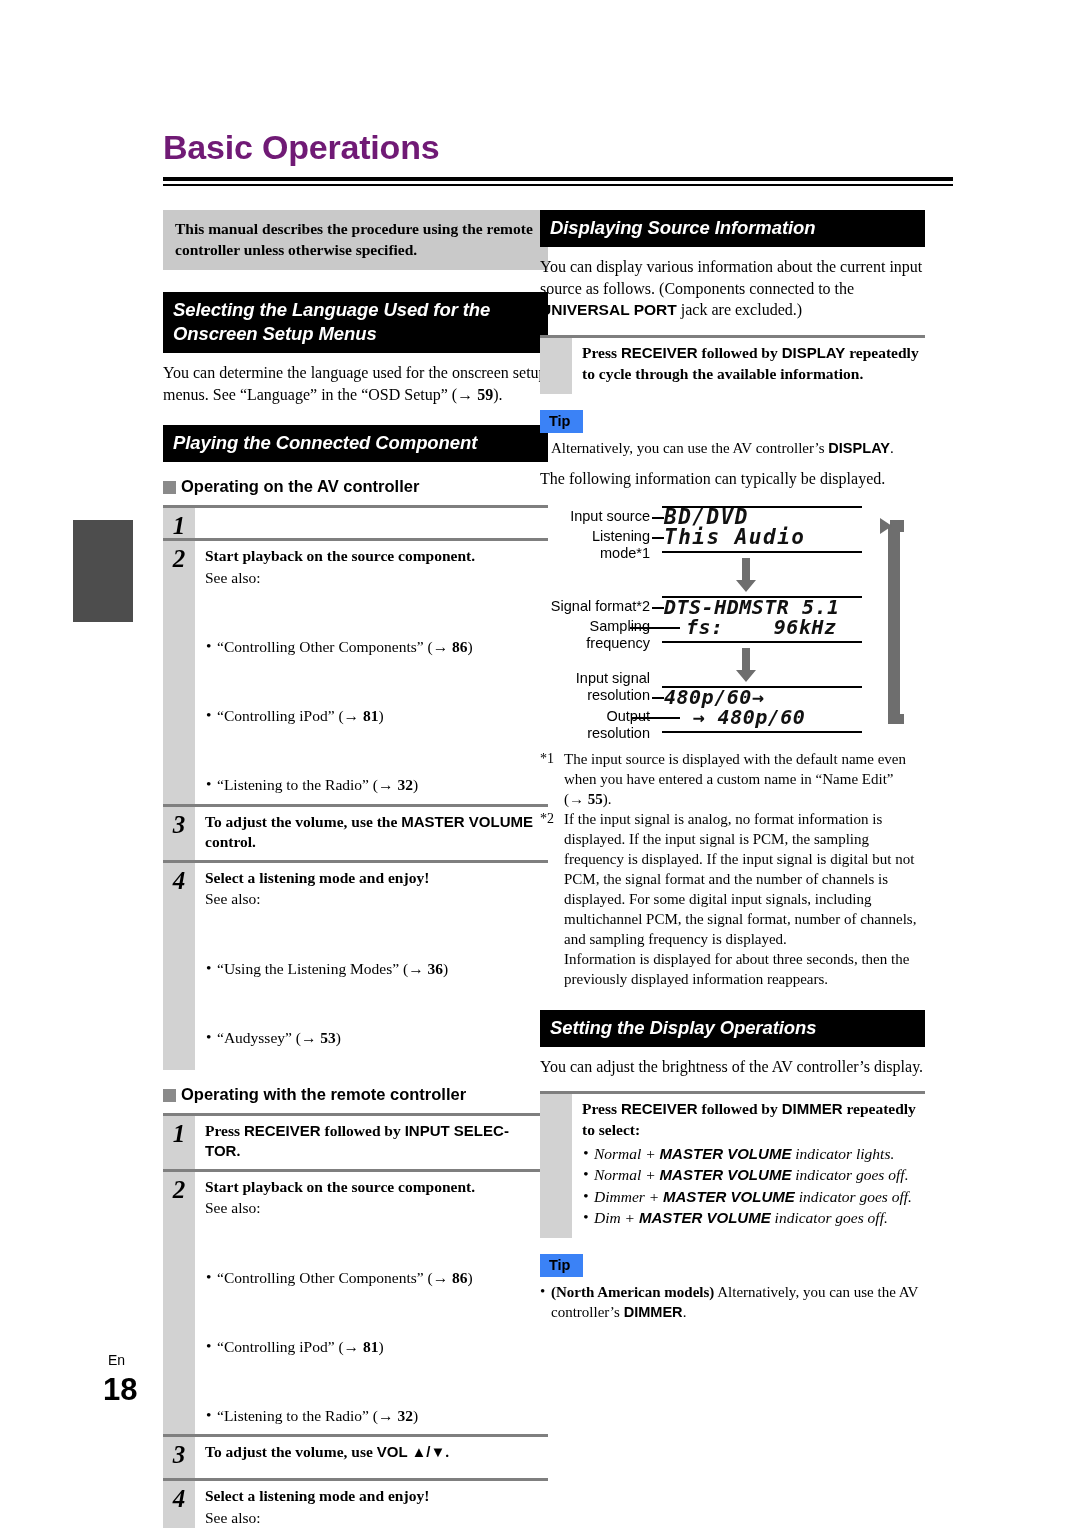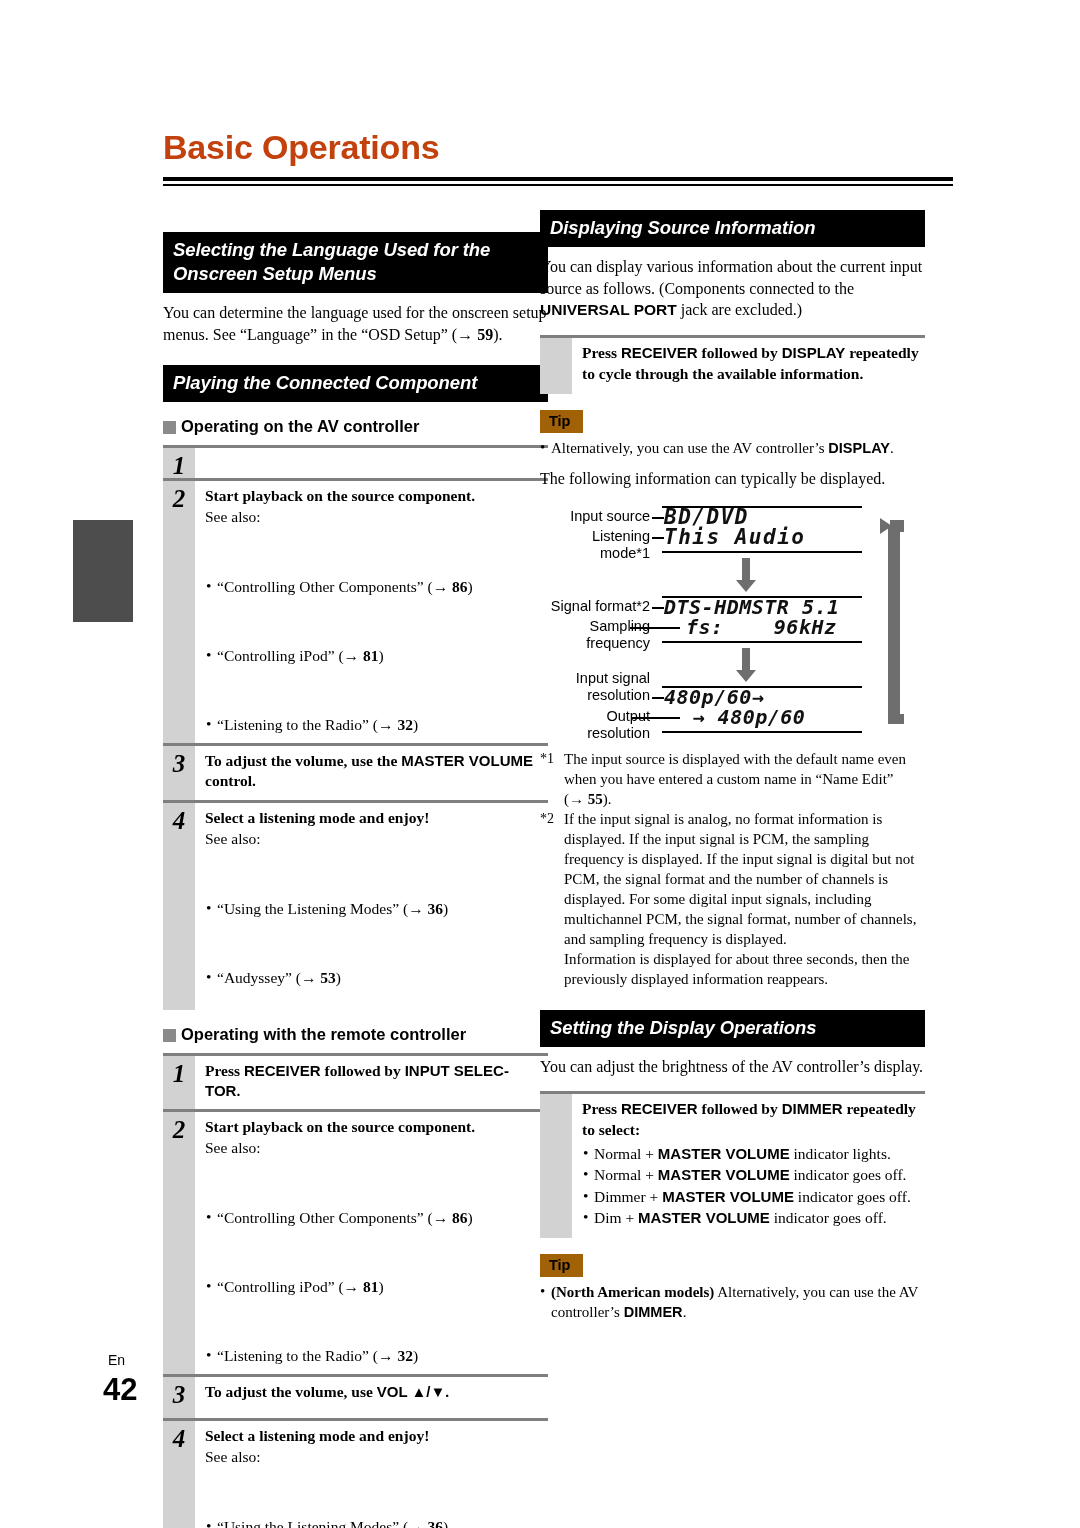--- a/index.html
+++ b/index.html
@@ -36,21 +36,21 @@
   
   .page-title {
     position: absolute;
     left: 163px;
     top: 128px;
     width: 790px;
     font-family: "Liberation Sans", sans-serif;
     font-weight: bold;
     font-size: 34px;
     letter-spacing: -0.2px;
-    color: #c2410c;
+    color: #701a75;
   }
   .title-rule-thick {
     position: absolute;
     left: 163px;
     top: 177px;
     width: 790px;
     height: 4px;
     background: #000;
   }
   .title-rule-thin {
@@ -186,38 +186,39 @@
     padding: 5px 2px 10px 10px;
     font-weight: bold;
     font-size: 15.5px;
     line-height: 1.33;
   }
   .instr .instr-body ul {
     margin: 2px 0 0 0;
     padding: 0;
     list-style: none;
     font-weight: normal;
+    font-style: italic;
   }
   .instr .instr-body li {
     position: relative;
     padding-left: 12px;
     font-size: 15.5px;
     line-height: 1.36;
   }
   .instr .instr-body li:before {
     content: "\2022";
     position: absolute;
     left: 1px;
     top: -1px;
   }
 
   
   .tip-label {
     display: inline-block;
-    background: #a16207;
+    background: #3b82f6;
     font-family: "Liberation Sans", sans-serif;
     font-weight: bold;
     font-size: 14.5px;
     padding: 3px 13px 4px 9px;
     margin-top: 16px;
   }
   .tip-body {
     font-size: 15px;
     line-height: 1.33;
     margin-top: 6px;
@@ -313,20 +314,21 @@
 <div id="page">
 
   <div class="thumb-tab"></div>
 
   <div class="page-title">Basic Operations</div>
   <div class="title-rule-thick"></div>
   <div class="title-rule-thin"></div>
 
   <div class="col" id="col-left">
 
+    <div class="note-box">This manual describes the procedure using the remote controller unless otherwise specified.</div>
 
     <div class="bar-head" style="margin-top:22px;">Selecting the Language Used for the Onscreen Setup Menus</div>
 
     <p class="body-p">You can determine the language used for the onscreen setup menus. See “Language” in the “OSD Setup” (<span class="ar">→</span> <b>59</b>).</p>
 
     <div class="bar-head" style="margin-top:20px;">Playing the Connected Component</div>
 
     <div class="sq-head">
       <span class="sq"></span>
       <span>Operating on the AV controller</span>
@@ -524,15 +526,15 @@
         </ul>
       </div>
     </div>
 
     <div class="tip-label">Tip</div>
     <div class="tip-body"><b>(North American models)</b> Alternatively, you can use the AV controller’s <b class="s">DIMMER</b>.</div>
 
   </div>
 
   <div class="footer-en">En</div>
-  <div class="footer-num">42</div>
+  <div class="footer-num">18</div>
 
 </div>
 
 </body></html>

